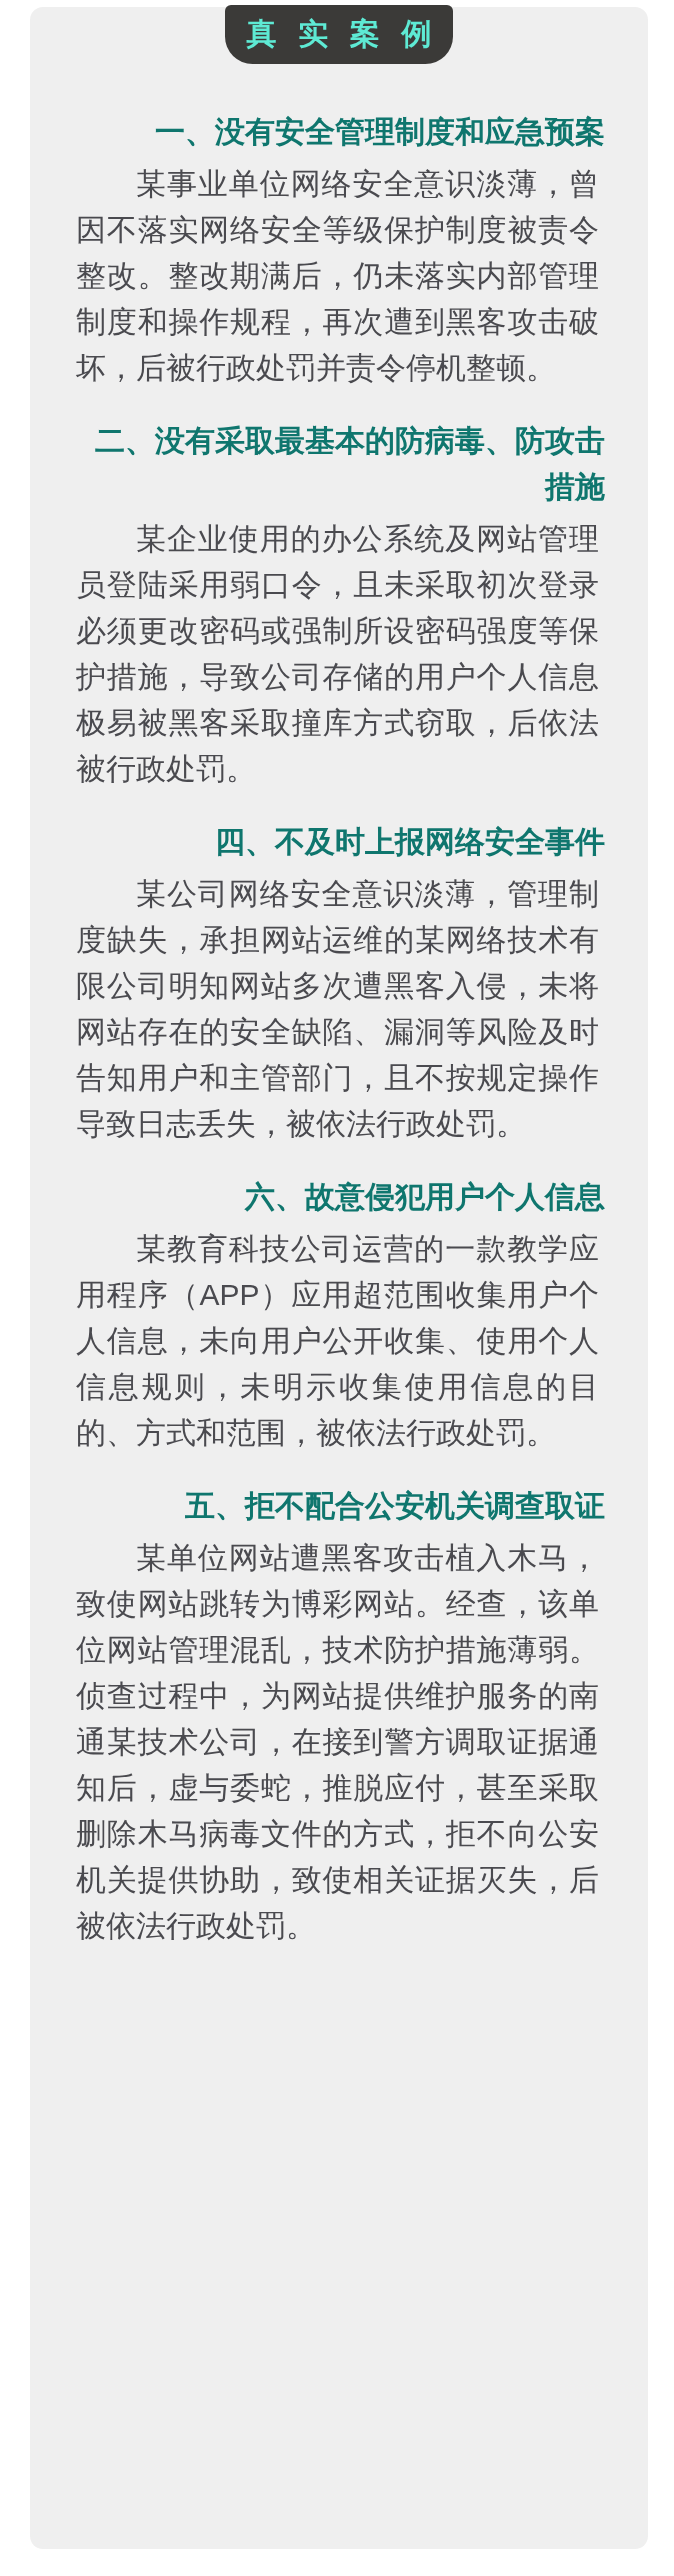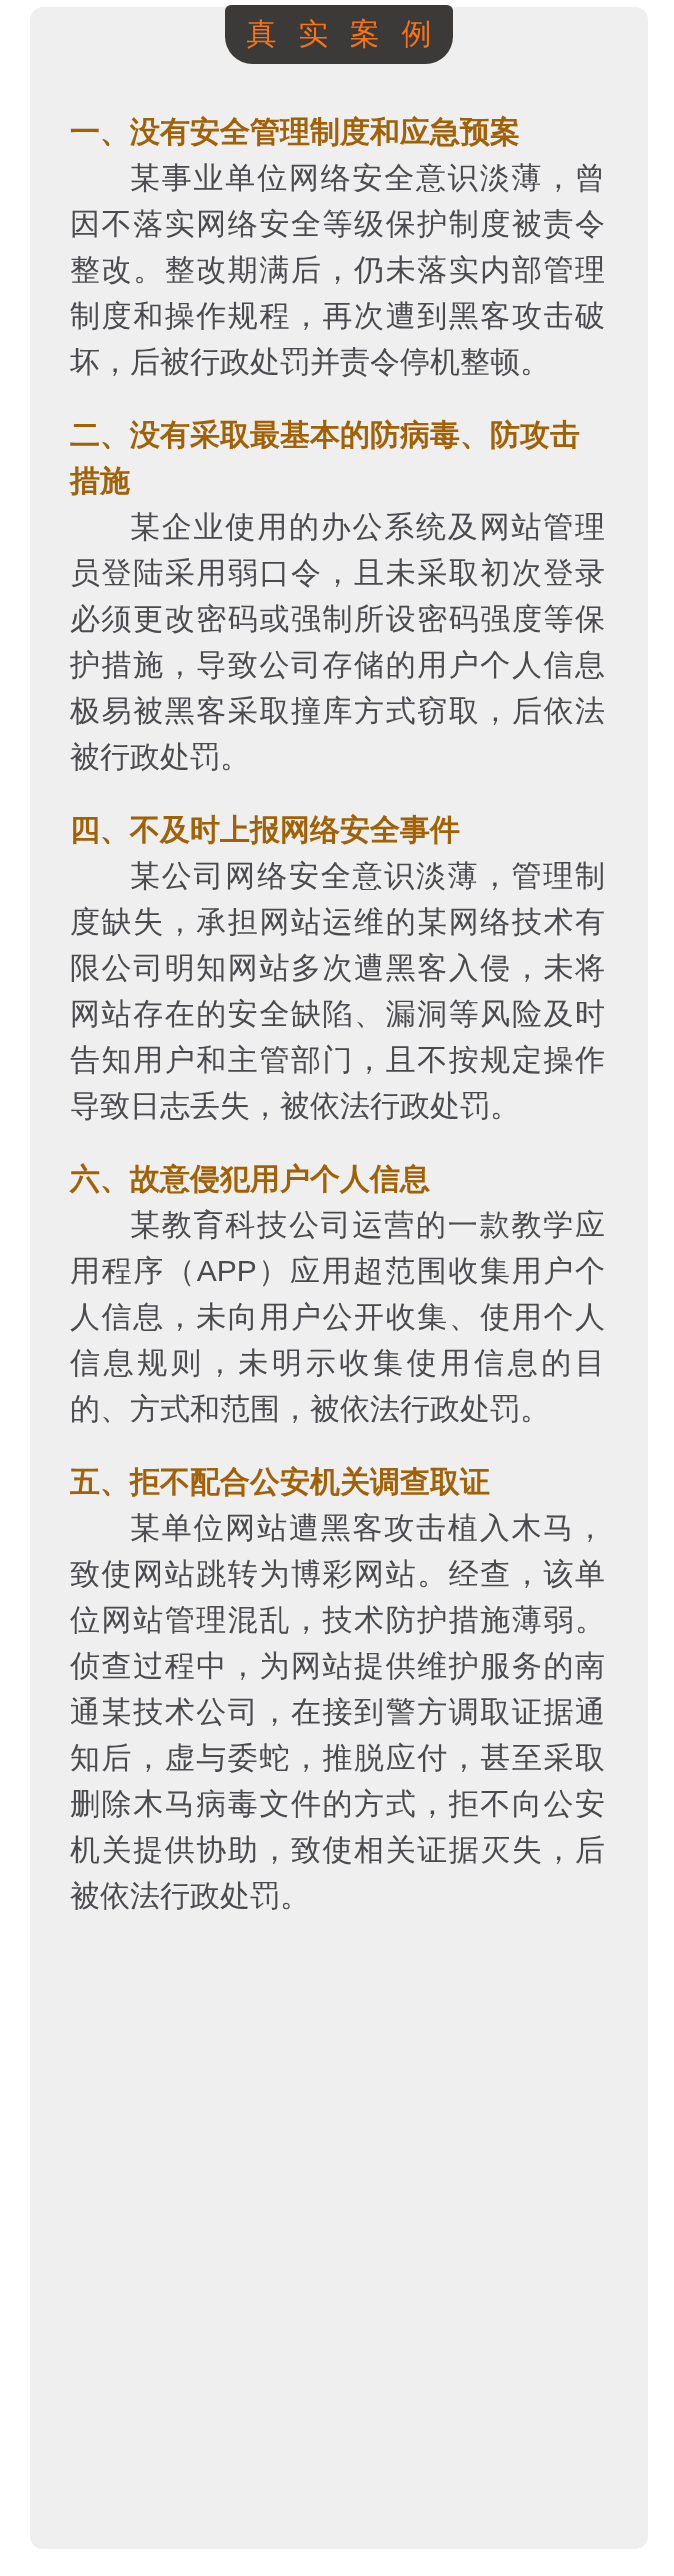--- a/index.html
+++ b/index.html
@@ -28,48 +28,48 @@
     top: -1.8px;
     left: 50%;
     transform: translateX(-50%);
     width: 228px;
     height: 59px;
     background: #3b3a38;
     border-radius: 6px 6px 27.6px 27.6px;
     display: flex;
     align-items: center;
     justify-content: center;
-    color: #f97316;
+    color: #5eead4;
     font-size: 30px;
-    font-weight: 400;
+    font-weight: 700;
     letter-spacing: 21.6px;
     padding-left: 21.6px;
     box-sizing: border-box;
   }
 
   .content { padding-top: 102px; }
 
   .section + .section { margin-top: 27px; }
 
   .sec-title {
-    color: #a16207;
+    color: #0f766e;
     font-size: 30px;
     font-weight: 700;
     line-height: 46px;
-    text-align: left;
+    text-align: right;
   }
 
   .sec-body {
     color: #4a4a4f;
     font-size: 30px;
     font-weight: 400;
     line-height: 46px;
     text-align: justify;
     text-indent: 2em;
-    margin: 0;
+    margin: 6px;
     word-break: break-all;
   }
 </style>
 </head>
 <body>
 
 <div class="panel">
 
   <div class="badge">
     <span>真实案例</span>

